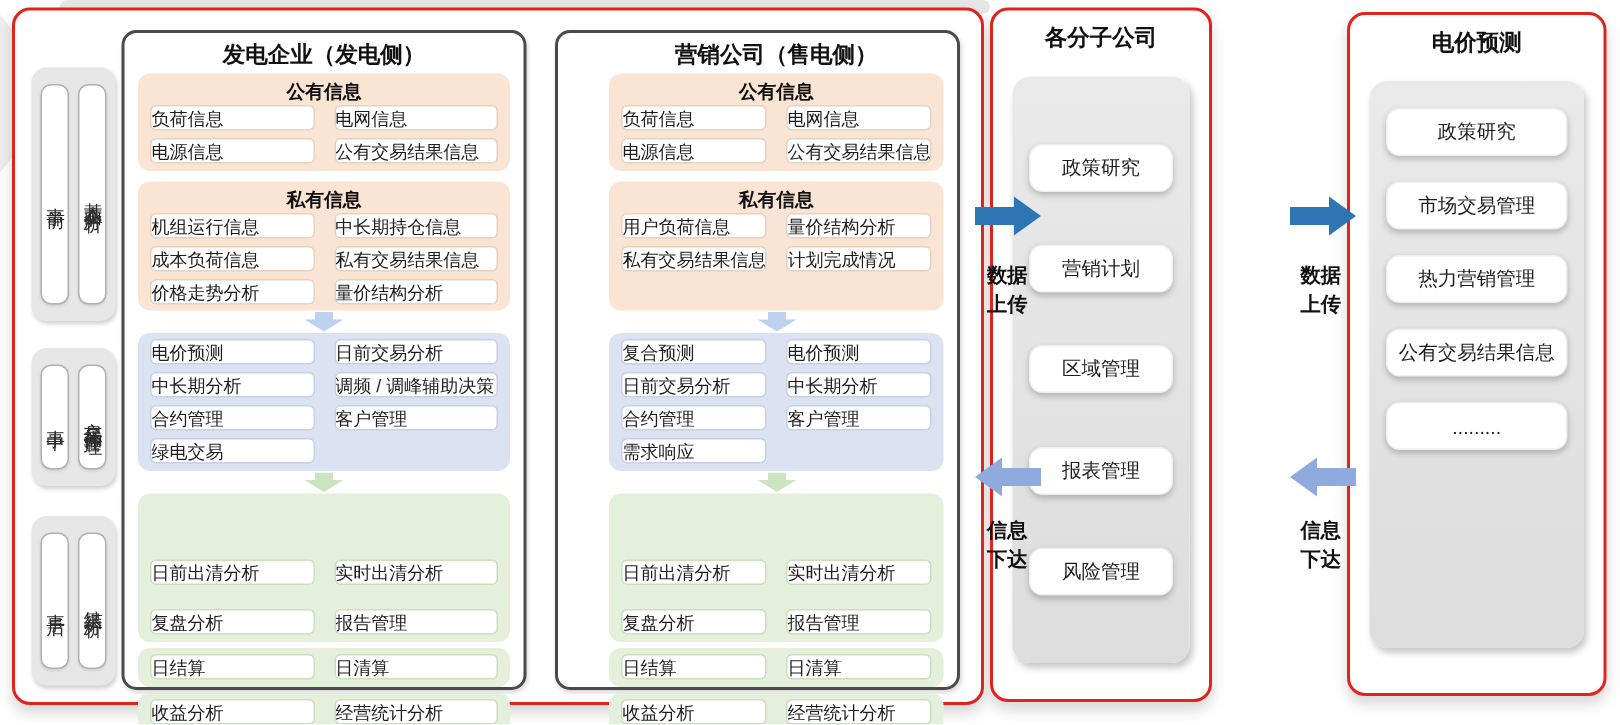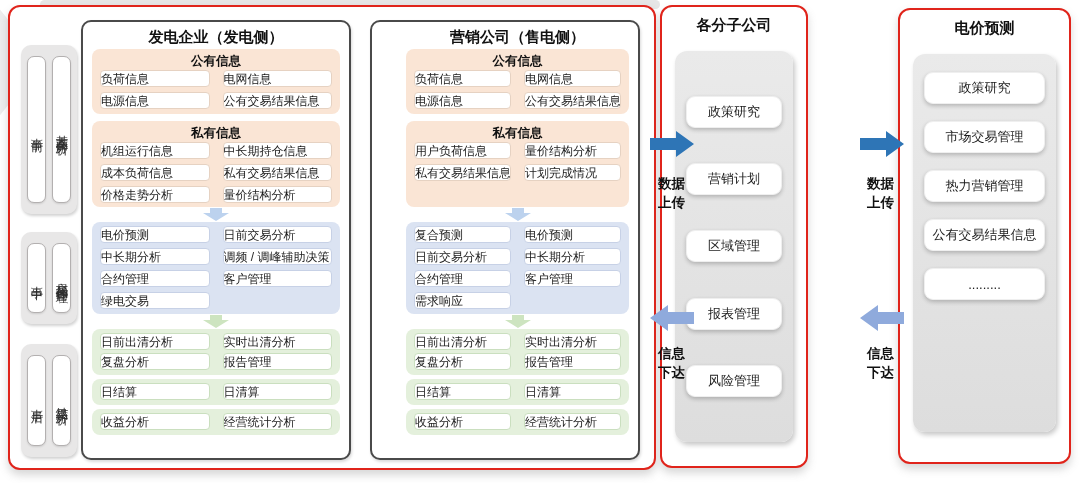--- a/index.html
+++ b/index.html
@@ -41,21 +41,21 @@
   .box-title { text-align:center; font-weight:bold; font-size:15px; color:#111; height:23px; line-height:22px; flex:none; }
 
   .section { border-radius:8px; padding:4px 8px 5px; flex:none; }
   .sec-orange { background:#fae5d5; }
   .sec-blue   { background:#dbe3f2; }
   .sec-green  { background:#e4f0dc; }
   .sec-private { height:86px; margin-top:7px; }
   .sec-header { text-align:center; font-weight:bold; font-size:12.5px; color:#111; height:17px; }
 
   .grid { display:grid; grid-template-columns:1fr 1fr; column-gap:13px; row-gap:5px; }
-  .grid-tight { row-gap:3px; }
+  .grid-tight { row-gap:16px;margin-top:40px; }
   .item { background:#fff; border-radius:4px; height:17px; line-height:16px; text-align:left;
           font-size:12px; color:#1c1c1c; white-space:nowrap; overflow:hidden; }
   .it-orange { border:1px solid #e6d2c2; }
   .it-blue   { border:1px solid #c7d1e6; }
   .it-green  { border:1px solid #cadfbf; }
 
   .down-arrow { height:15px; display:flex; align-items:center; justify-content:center; flex:none; }
   .result-stack { display:flex; flex-direction:column; gap:4px; flex:none; }
 
   

